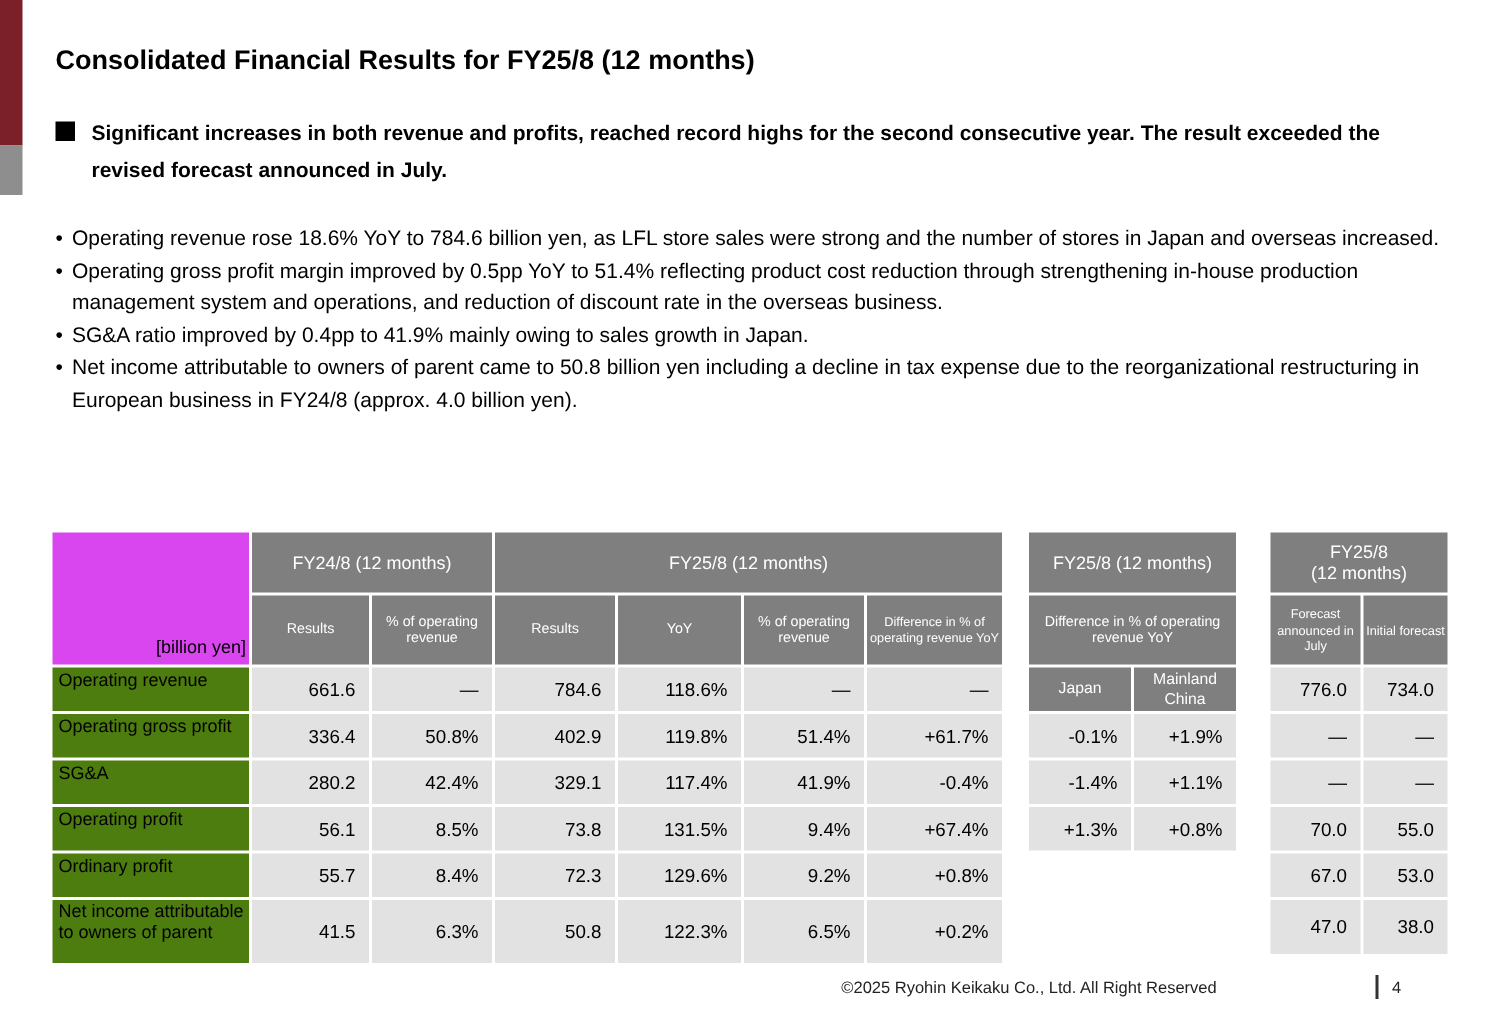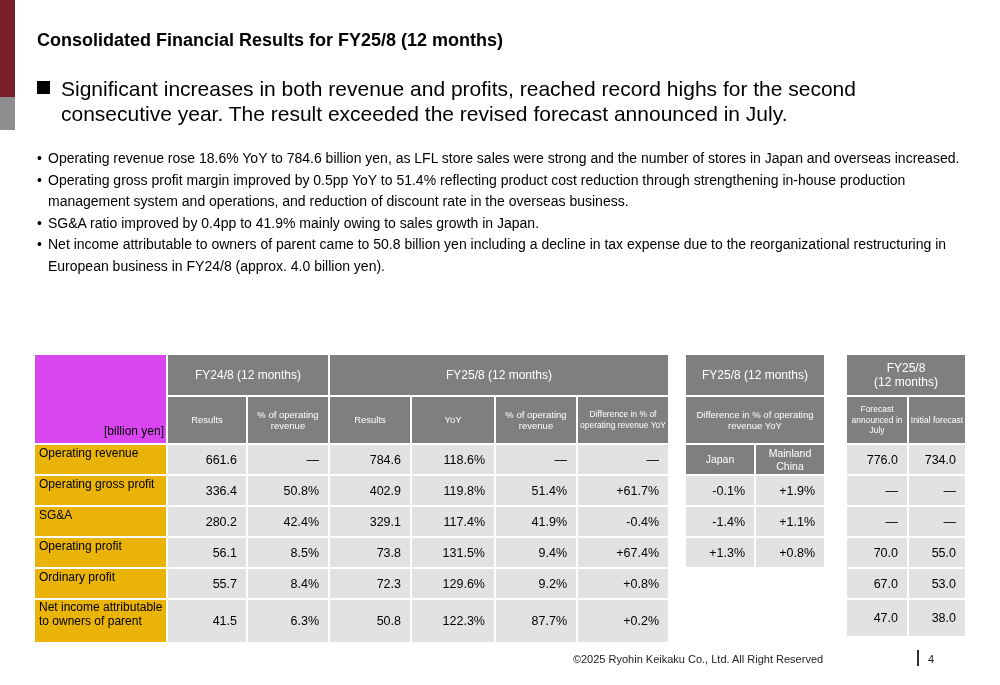--- a/index.html
+++ b/index.html
@@ -7,44 +7,44 @@
     width:1000px;height:685px;position:relative;background:#ffffff;
     font-family:"Liberation Sans", sans-serif;color:#000;overflow:hidden;
   }
   .accent-red{position:absolute;left:0;top:0;width:15px;height:97px;background:#7b1f29;}
   .accent-gray{position:absolute;left:0;top:97px;width:15px;height:33px;background:#8e8e8e;}
 
   .slide-title{position:absolute;left:37px;top:30px;font-size:18px;font-weight:bold;letter-spacing:0;}
 
   .headline{position:absolute;left:37px;top:76px;width:900px;display:flex;gap:11px;}
   .headline .sq{width:13px;height:13px;background:#000;margin-top:5px;flex:0 0 auto;}
-  .headline .txt{font-size:21px;font-weight:normal;line-height:25px;}
+  .headline .txt{font-size:14px;font-weight:bold;line-height:25px;}
 
   .bullets{position:absolute;left:37px;top:148px;width:950px;}
   .bullet-item{position:relative;padding-left:11px;font-size:14px;line-height:21.5px;}
   .bullet-item::before{content:"\2022";position:absolute;left:0;top:0;}
 
   table{border-collapse:separate;border-spacing:2px;table-layout:fixed;position:absolute;}
   th,td{overflow:hidden;margin:0;vertical-align:middle;font-weight:normal;}
   tr.h1{height:40px;} tr.h2{height:46px;} tr.r{height:29px;} tr.rlast{height:36px;}
   .hdr{background:#7f7f7f;color:#fff;text-align:center;}
   .group{font-size:12px;margin-left:16px;}
   .sub{font-size:9.5px;line-height:1.2;}
   .sub-xs{font-size:8.5px;line-height:1.25;}
   .unit{background:#d946ef;text-align:right;vertical-align:bottom;font-size:12px;padding:0 2px 5px 0;}
-  .rowlabel{background:#eab308;text-align:left;font-size:12px;line-height:1.15;padding:1px 2px 13px 4px;}
+  .rowlabel{background:#4d7c0f;text-align:left;font-size:12px;line-height:1.15;padding:1px 2px 13px 4px;}
   .val{background:#e2e2e2;text-align:right;font-size:12.5px;padding-right:9px;}
   .region-col{font-size:10.5px;line-height:1.15;}
   .preline{white-space:pre-line;}
 
   #main-table{left:33px;top:353px;}
   #region-table{left:684px;top:353px;}
   #forecast-table{left:845px;top:353px;}
 
-  .copyright{position:absolute;left:548px;top:653px;width:300px;text-align:center;font-size:11px;color:#222;}
+  .copyright{position:absolute;left:536px;top:653px;width:300px;text-align:center;font-size:11px;color:#222;}
   .page-sep{position:absolute;left:917px;top:650px;width:2px;height:16px;background:#333;}
   .page-num{position:absolute;left:928px;top:653px;font-size:11px;color:#222;}
 </style>
 </head>
 <body>
 
 <div class="accent-red"></div>
 <div class="accent-gray"></div>
 
 <div class="slide-title">Consolidated Financial Results for FY25/8 (12 months)</div>
@@ -129,21 +129,21 @@
     <td class="val">129.6%</td>
     <td class="val">9.2%</td>
     <td class="val">+0.8%</td>
   </tr>
   <tr class="rlast">
     <td class="rowlabel">Net income attributable to owners of parent</td>
     <td class="val">41.5</td>
     <td class="val">6.3%</td>
     <td class="val">50.8</td>
     <td class="val">122.3%</td>
-    <td class="val">87.7%</td>
+    <td class="val">6.5%</td>
     <td class="val">+0.2%</td>
   </tr>
 </tbody>
   </table>
 
 <table id="region-table">
   <colgroup>
       <col style="width:68px">
       <col style="width:68px">
     </colgroup>

